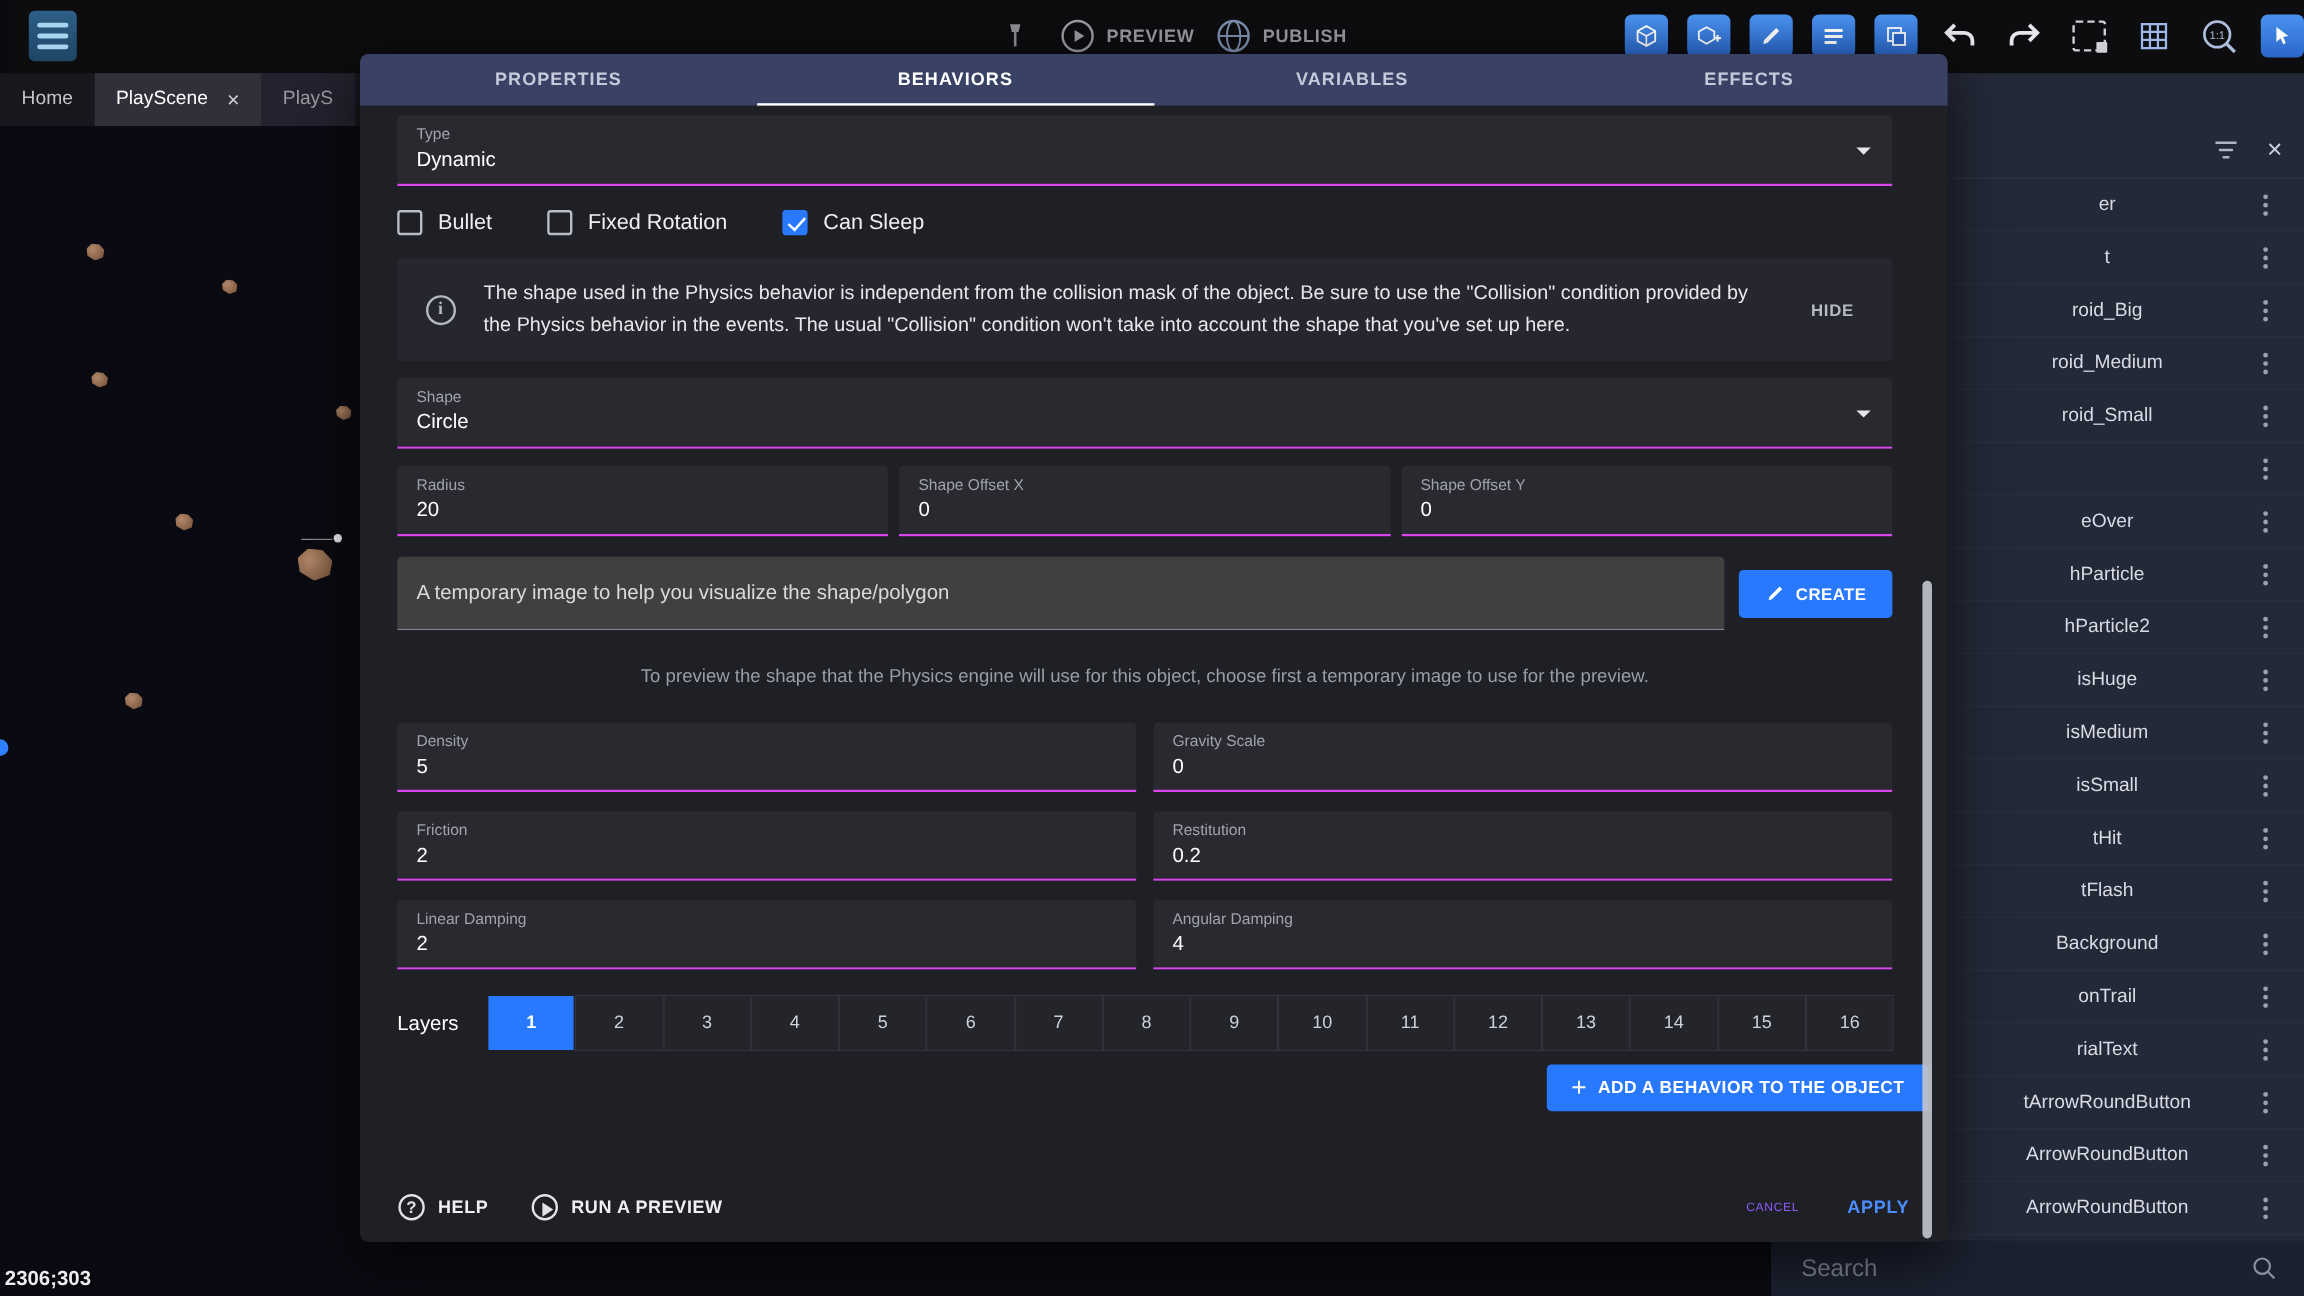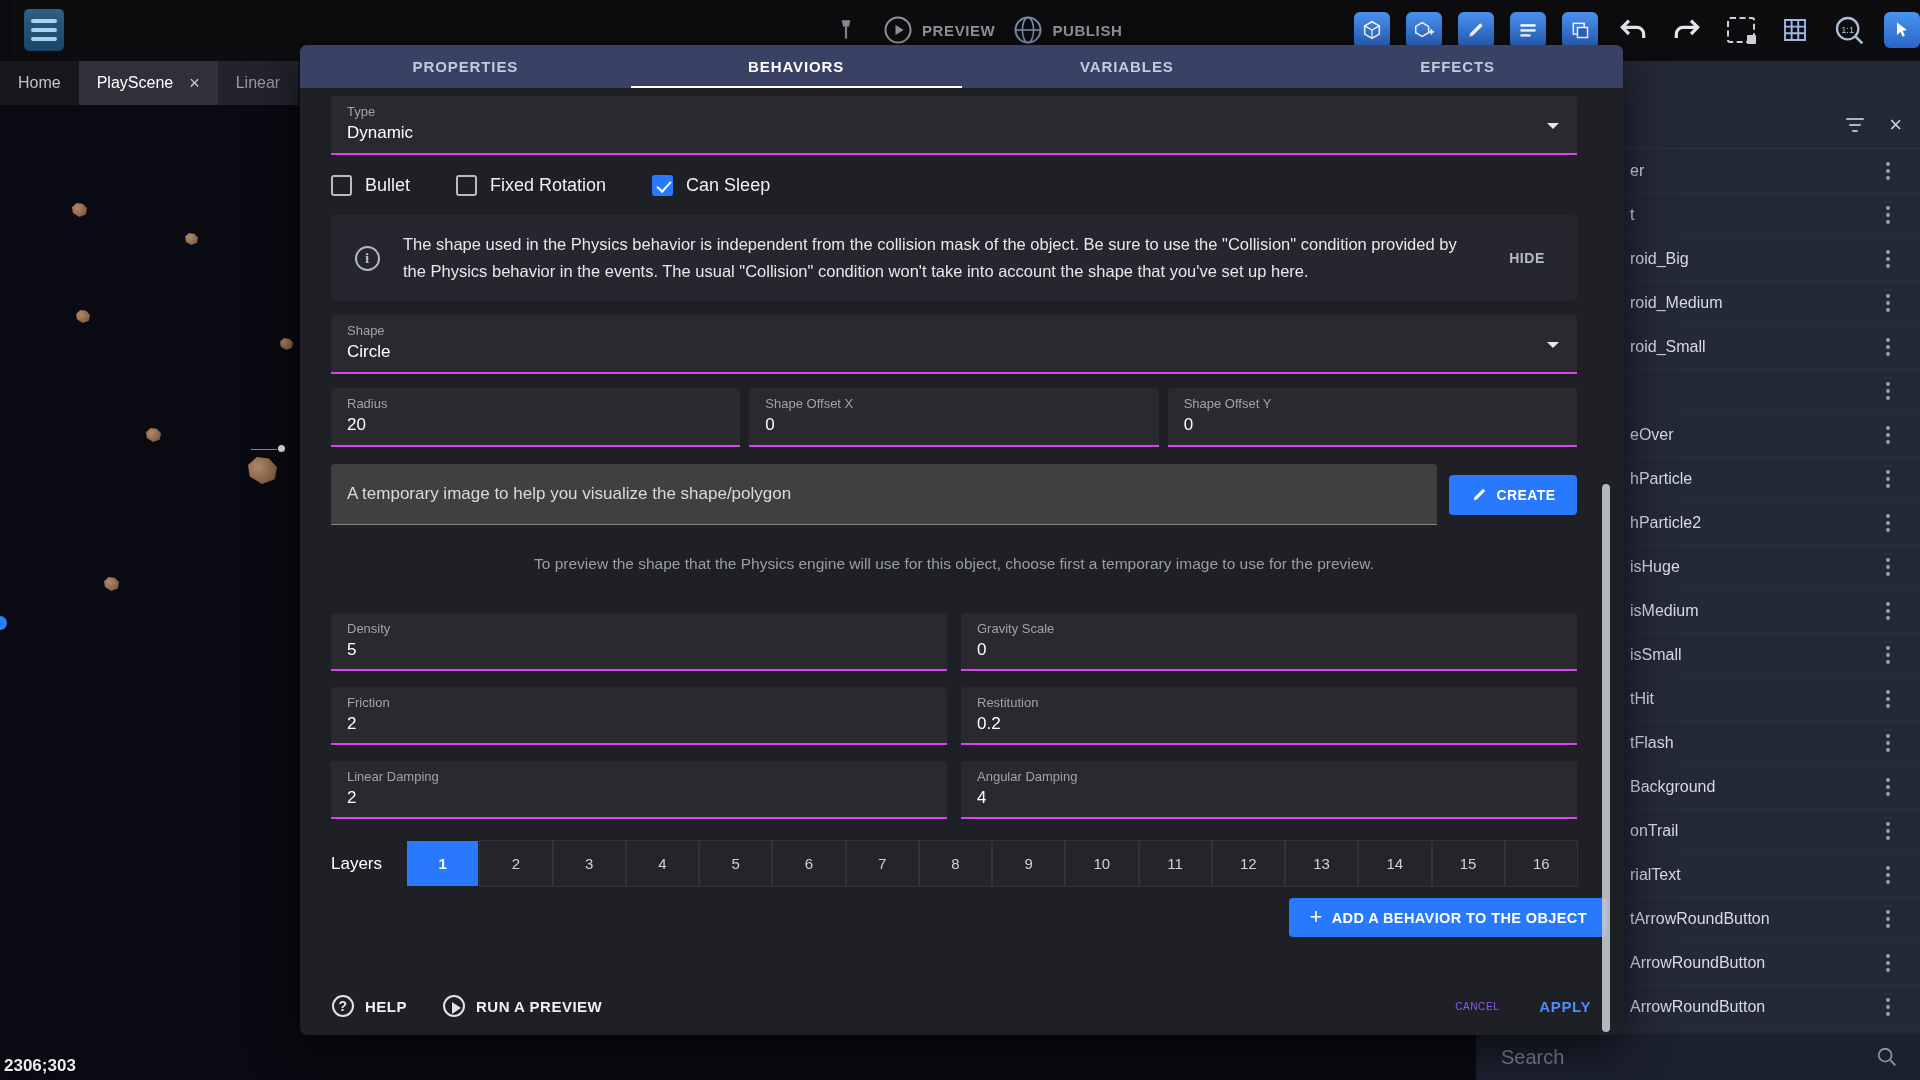--- a/index.html
+++ b/index.html
@@ -34,21 +34,21 @@
     clip-path:polygon(30% 0, 72% 6%, 100% 38%, 92% 82%, 48% 100%, 6% 72%, 0 30%); }
   .sel-line { position:absolute; left:251px; top:344px; width:26px; height:1px; background:#8a8a8a; }
   .sel-dot { position:absolute; left:278px; top:340px; width:7px; height:7px; border-radius:50%; background:#e8e8e8; }
   .edge-dot { position:absolute; left:-7px; top:511px; width:14px; height:14px; border-radius:50%; background:#2f7fff; }
   .coords { position:absolute; left:4px; bottom:4px; font-size:17px; font-weight:bold; color:#ededf0; text-shadow:1px 1px 2px #000; }
 
   
   .objects-panel { position:absolute; left:1476px; top:61px; width:444px; height:1019px; background:#242938; z-index:5; }
   .op-header { position:absolute; top:40px; left:0; right:0; height:48px; display:flex; align-items:center; justify-content:flex-end; gap:22px; padding-right:18px; border-bottom:1px solid rgba(255,255,255,.05); }
   .op-close { color:#cdd2de; font-size:22px; line-height:1; cursor:pointer; }
-  .op-list { position:absolute; top:88px; left:0; right:0; }
+  .op-list { position:absolute; top:88px; left:0; right:0;text-align:center; }
   .obj-row { height:44px; display:flex; align-items:center; padding-left:154px; padding-right:26px; border-bottom:1px solid rgba(255,255,255,.03); cursor:pointer; }
   .obj-label { flex:1; font-size:16px; color:#d8dbe5; white-space:nowrap; overflow:hidden; }
   .dots { display:flex; flex-direction:column; gap:3px; padding:4px; cursor:pointer; }
   .dots i { width:4px; height:4px; border-radius:50%; background:#9aa0b0; }
   .op-search { position:absolute; left:0; bottom:0; width:100%; height:46px; background:#1c2130; display:flex; align-items:center; padding:0 22px 0 25px; }
   .op-search input { flex:1; background:transparent; border:none; outline:none; font-size:20px; color:#cfd3de; font-family:inherit; }
   .op-search input::placeholder { color:#7e8496; }
 
   
   .dialog { position:absolute; left:300px; top:45px; width:1323px; height:990px; background:#1f1f26; border-radius:7px; box-shadow:0 14px 48px rgba(0,0,0,.65); z-index:10; }
@@ -81,21 +81,21 @@
   .row-gap .field { flex:1; }
 
   .tmp-row { margin-top:17px; display:flex; align-items:center; gap:12px; }
   .tmp-field { flex:1; height:61px; display:flex; align-items:center; padding:0 16px; background:#404040; border-bottom:1px solid #85858e; border-radius:4px 4px 0 0; cursor:text; }
   .tmp-field span { font-size:17px; color:#d9dade; }
   .btn-blue { background:#2979ff; color:#fff; border:none; border-radius:4px; font-family:inherit; font-weight:bold; letter-spacing:.4px; cursor:pointer; display:flex; align-items:center; justify-content:center; gap:9px; }
   .create-btn { width:128px; height:40px; font-size:14px; }
 
   .note { margin-top:30px; text-align:center; font-size:15.5px; color:#9a9da6; }
 
-  .phys-grid { margin-top:40px; display:grid; grid-template-columns:1fr 1fr; gap:16px 14px; }
+  .phys-grid { margin-top:29px; display:grid; grid-template-columns:1fr 1fr; gap:16px 14px; }
   .phys-grid .field { height:58px; }
 
   .layers-row { margin-top:22px; display:flex; align-items:center; height:45px; }
   .layers-label { width:76px; font-size:17px; color:#fff; }
   .layer-strip { flex:1; display:flex; gap:2px; }
   .layer-cell { flex:1; height:45px; display:flex; align-items:center; justify-content:center; font-size:15px; color:#cfd2da; background:#24242b; outline:1px solid #33333c; cursor:pointer; }
   .layer-cell.selected { background:#2979ff; color:#fff; outline:none; font-weight:bold; }
 
   .addb-row { margin-top:12px; display:flex; justify-content:flex-end; margin-right:-30px; }
   .addb { height:39px; padding:0 20px; font-size:14.5px; }
@@ -218,21 +218,21 @@
 
   <div class="tabrow">
     <div class="stab">
       <span>Home</span>
     </div>
     <div class="stab active">
       <span>PlayScene</span>
       <span class="close">×</span>
     </div>
     <div class="stab dim">
-      <span>Linear</span>
+      <span>PlayS</span>
     </div>
   </div>
 
   <div class="canvas">
     <div class="ast" style="left:72px; top:98px; width:15px; height:14px;"></div>
     <div class="ast" style="left:185px; top:128px; width:13px; height:12px;"></div>
     <div class="ast" style="left:76px; top:205px; width:14px; height:13px;"></div>
     <div class="ast" style="left:280px; top:233px; width:13px; height:12px;"></div>
     <div class="ast" style="left:146px; top:323px; width:15px; height:14px;"></div>
     <div class="ast" style="left:248px; top:352px; width:29px; height:27px;"></div>

